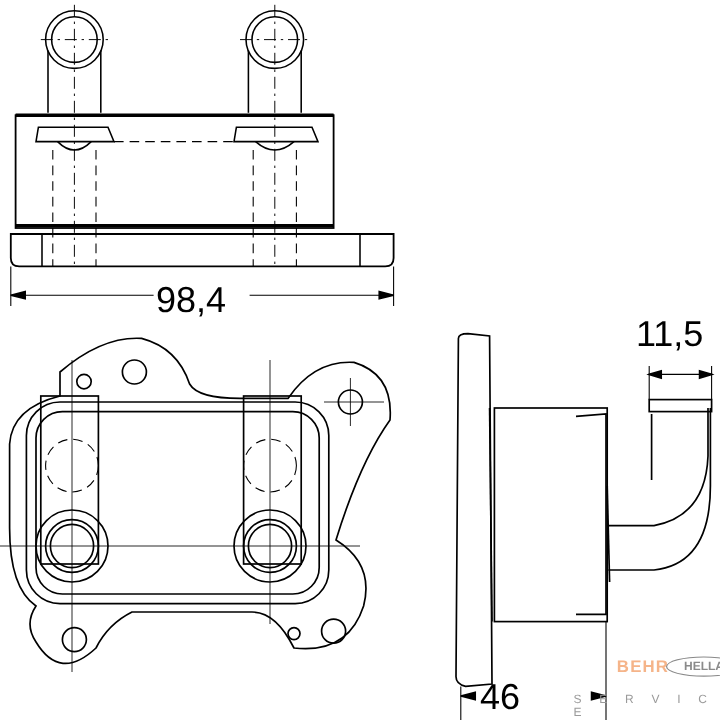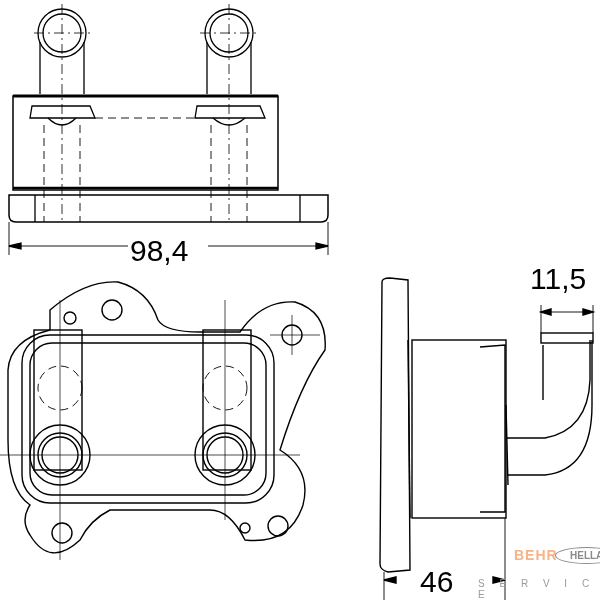--- a/index.html
+++ b/index.html
@@ -106,18 +106,18 @@
       <path d="M384 580 l12 -3 v6 z M505 580 l-12 -3 v6 z" fill="#000"></path>
       <line x1="541" y1="305" x2="541" y2="333" stroke-width="0.9"></line>
       <line x1="593" y1="305" x2="593" y2="333" stroke-width="0.9"></line>
       <line x1="541" y1="312" x2="593" y2="312" stroke-width="0.9"></line>
       <path d="M541 312 l10 -3 v6 z M593 312 l-10 -3 v6 z" fill="#000"></path>
     </g>
   </g>
 </svg>
 
 <div class="dim" style="left:130px;top:236px;">98,4</div>
-<div class="dim" style="left:420px;top:567px;">46</div>
+<div class="dim" style="left:400px;top:567px;">46</div>
 <div class="dim" style="left:530px;top:264px;">11,5</div>
 
 <div class="brand" style="left:514px;top:547px;font-size:14px;font-weight:bold;color:#f5b489;letter-spacing:1px;">BEHR</div>
 <div class="brand" style="left:555px;top:547px;font-size:10px;font-weight:bold;color:#8a8a8a;border:1.5px solid #8a8a8a;border-radius:50%;padding:2px 14px;">HELLA</div>
 <div class="brand" style="left:478px;top:578px;font-size:10px;color:#9a9a9a;letter-spacing:6px;">S E R V I C E</div>
 
 </body></html>

